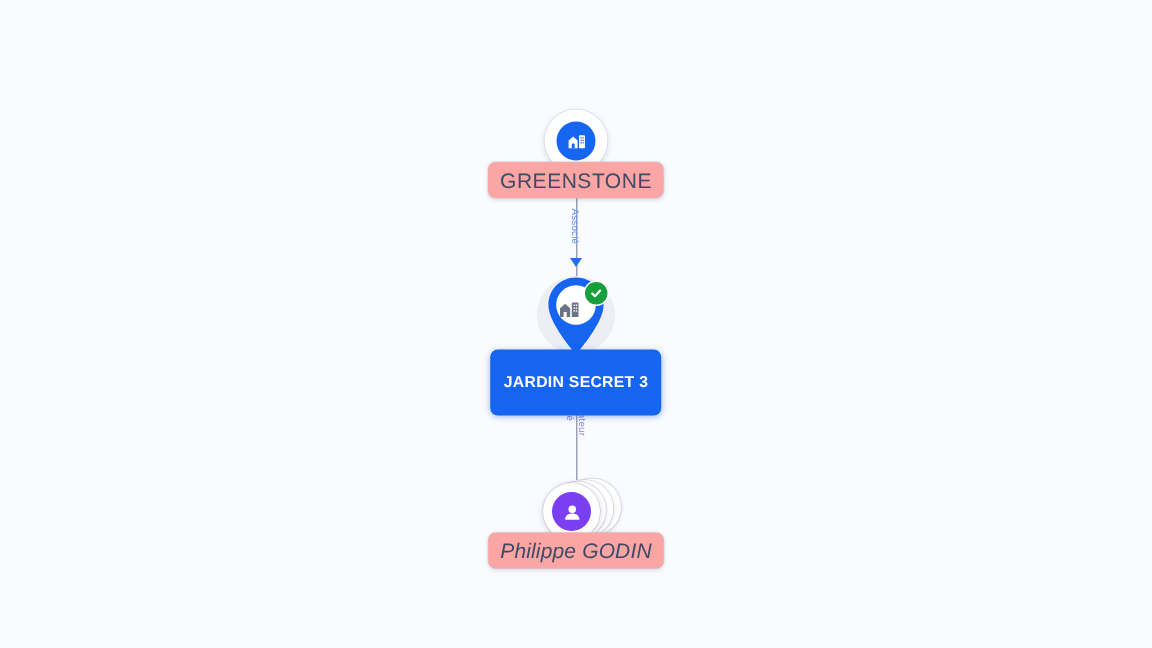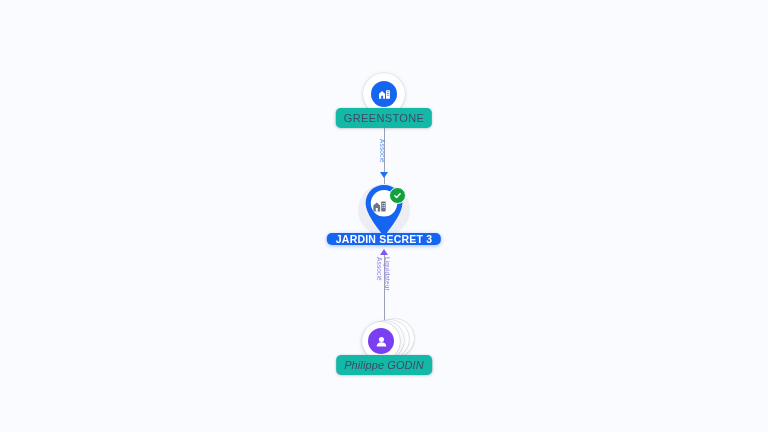--- a/index.html
+++ b/index.html
@@ -175,23 +175,23 @@
     border-radius: 50%;
     background: #7a3ff0;
     display: flex;
     align-items: center;
     justify-content: center;
   }
 
   
   .node-label {
     position: absolute;
-    background: #14b8a6;
+    background: #fca5a5;
     color: #3f4a66;
-    font-size: 11px;
+    font-size: 14px;
     letter-spacing: 0.35px;
     padding: 4px 8px 4px 8px;
     border-radius: 5px;
     white-space: nowrap;
     box-shadow: 0 1px 3px rgba(40,50,90,0.17), 0 0 0 0.5px rgba(196,202,220,0.4);
     transform: translateX(-50%);
   }
   #label-greenstone {
     left: 384px;
     top: 108px;
@@ -205,21 +205,21 @@
   #label-jardin {
     position: absolute;
     left: 384px;
     top: 233px;
     transform: translateX(-50%);
     background: #1565f0;
     color: #ffffff;
     font-size: 10.5px;
     font-weight: 600;
     letter-spacing: 0.2px;
-    padding: 0 9px;
+    padding: 16px 9px;
     border-radius: 5px;
     white-space: nowrap;
     box-shadow: 0 1px 4px rgba(21,101,240,0.4);
   }
 </style>
 </head>
 <body style="background: rgb(250, 251, 254);">
 
 <div id="graph-canvas">
 

